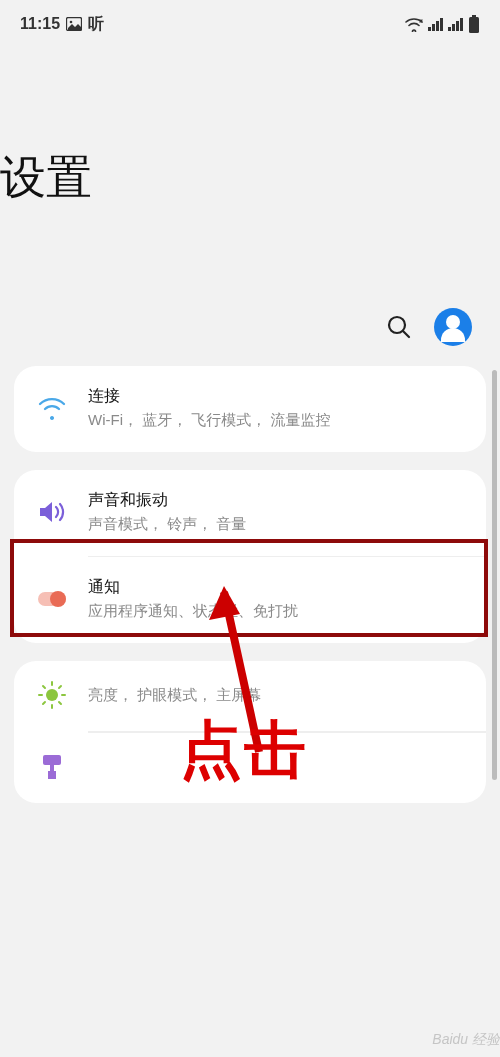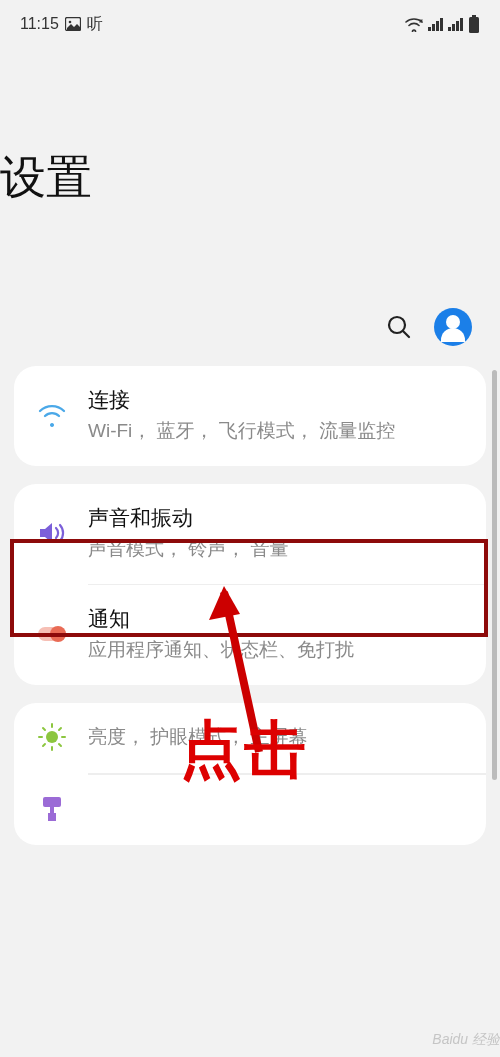--- a/index.html
+++ b/index.html
@@ -12,20 +12,21 @@
       position: relative;
     }
     .status-bar {
       display: flex;
       justify-content: space-between;
       align-items: center;
       padding: 24px 20px;
       height: 44px;
       font-size: 16px;
       color: #333;
+      font-weight: bold;
     }
     .status-left { display: flex; align-items: center; gap: 6px; }
     .status-right { display: flex; align-items: center; gap: 4px; }
     .status-icon { display: inline-flex; }
     .page-title-area {
       display: flex;
       justify-content: flex-start;
       align-items: center;
       height: 260px;
     }
@@ -89,26 +90,26 @@
     }
     .item-icon {
       width: 36px;
       display: flex;
       justify-content: center;
       align-items: center;
       margin-right: 18px;
     }
     .item-content { flex: 1; }
     .item-title {
-      font-size: 21px;
+      font-size: 16px;
       color: #111;
       margin-bottom: 4px;
     }
     .item-subtitle {
-      font-size: 19px;
+      font-size: 15px;
       color: #8a8a8a;
     }
     .divider {
       margin-left: 74px;
       height: 1px;
       background: #eee;
     }
     .highlight-box {
       position: absolute;
       left: 10px;

